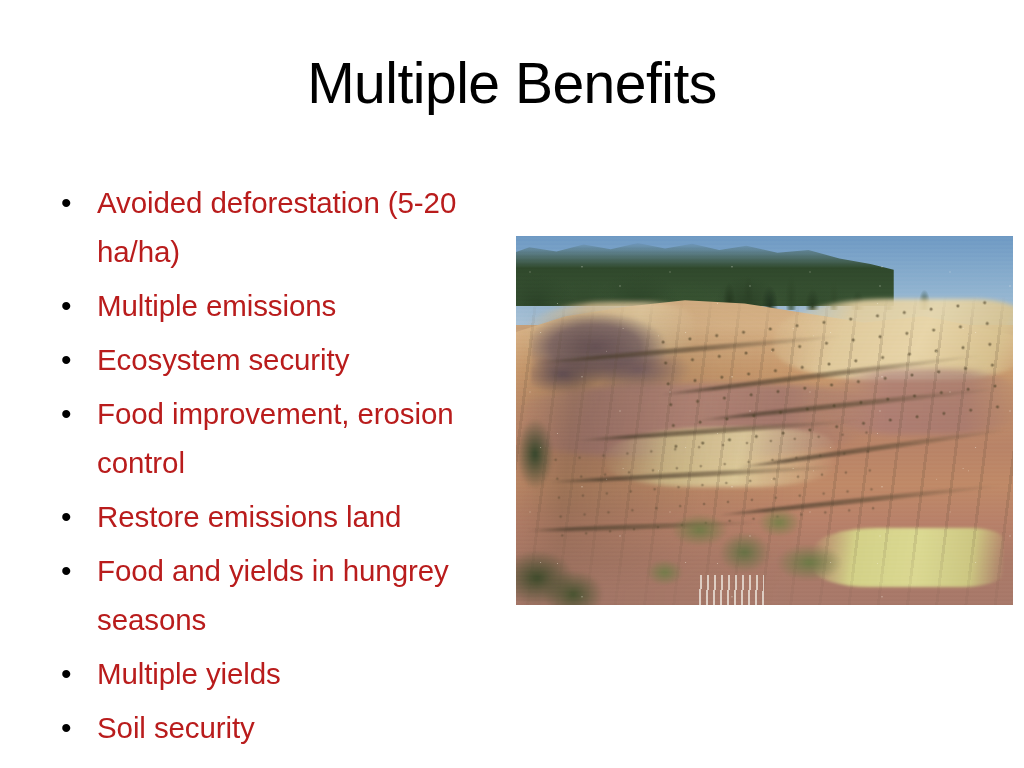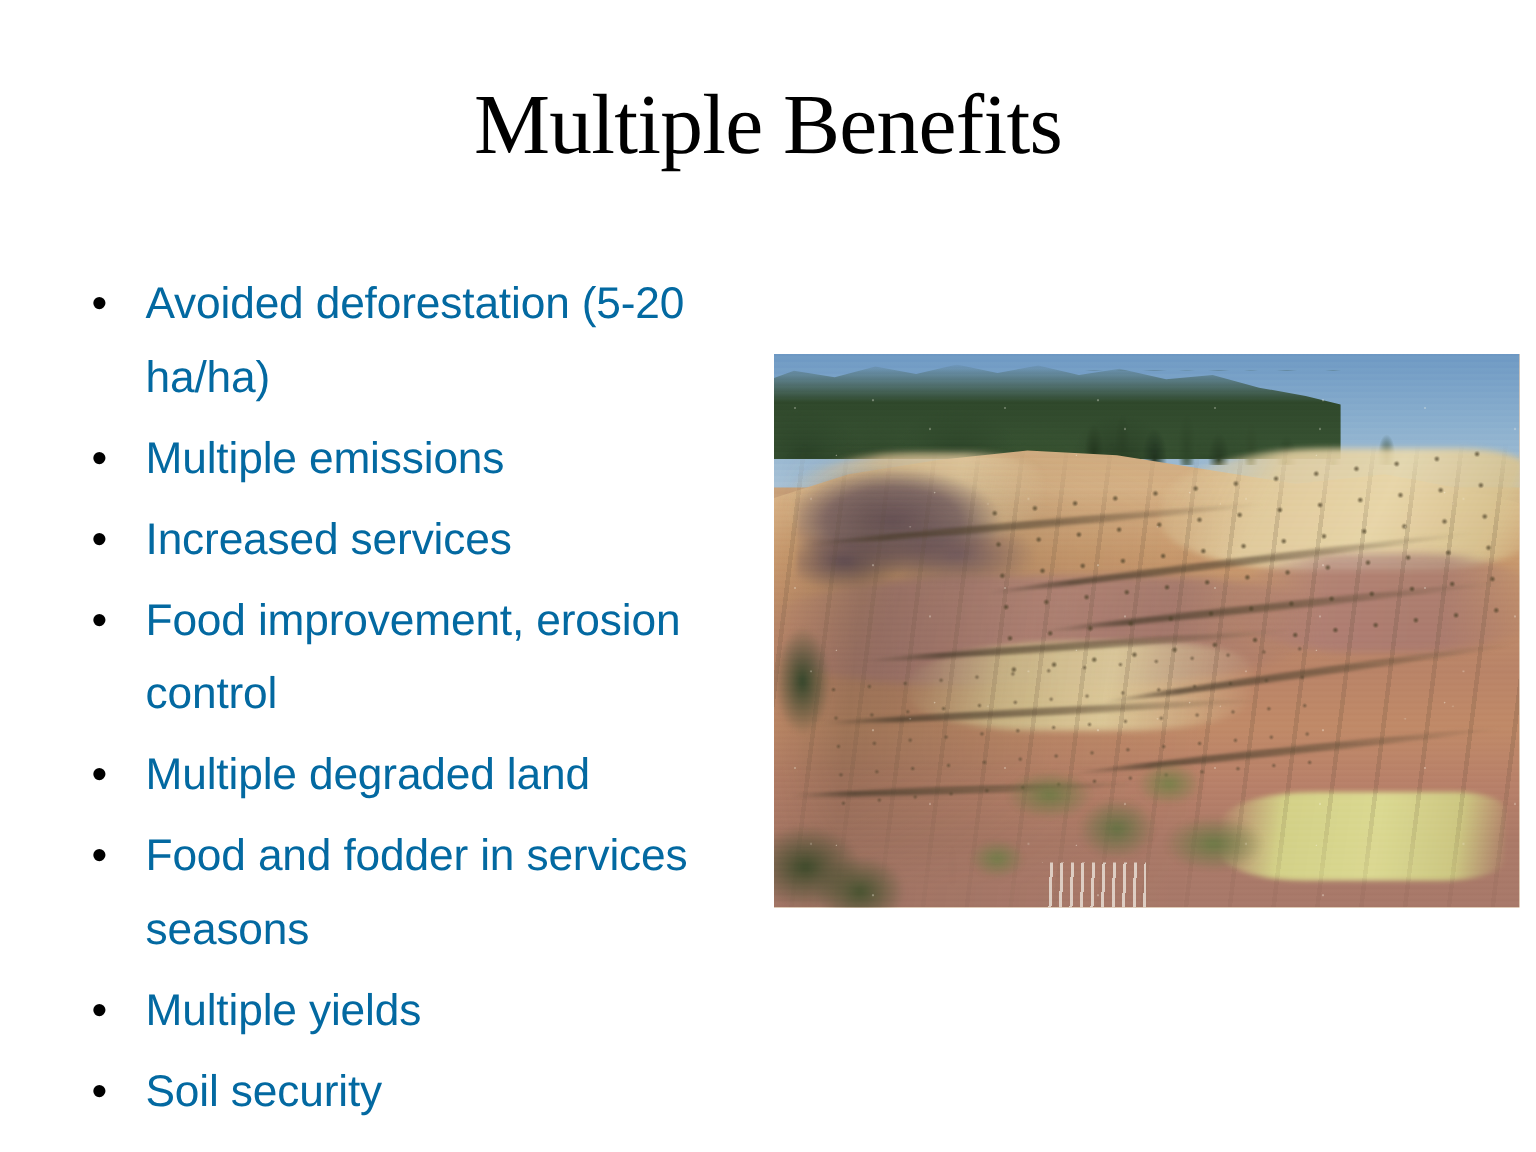--- a/index.html
+++ b/index.html
@@ -19,21 +19,21 @@
     -webkit-font-smoothing: antialiased;
   }
 
   
   .slide-title {
     position: absolute;
     left: 0;
     top: 52px;
     width: 1024px;
     text-align: center;
-    font-family: Liberation Serif, serif;
+    font-family: Liberation Sans, sans-serif;
     font-size: 57px;
     font-weight: 400;
     color: #000000;
     letter-spacing: -0.5px;
     line-height: 1.12;
     white-space: nowrap;
   }
 
   
   .bullet-list {
@@ -60,21 +60,21 @@
     padding-left: 6px;
     box-sizing: border-box;
   }
 
   .bullet-text {
     flex: 1 1 auto;
     font-family: "Liberation Sans", sans-serif;
     font-size: 29.5px;
     font-weight: 400;
     line-height: 49px;
-    color: #0369a1;
+    color: #b91c1c;
     letter-spacing: -0.1px;
   }
 
   
   .photo-frame {
     position: absolute;
     left: 516px;
     top: 236px;
     width: 497px;
     height: 369px;
@@ -327,36 +327,36 @@
       <span class="bullet-text">Avoided deforestation (5-20 ha/ha)</span>
     </div>
 
     <div class="bullet-item">
       <span class="bullet-marker">•</span>
       <span class="bullet-text">Multiple emissions</span>
     </div>
 
     <div class="bullet-item">
       <span class="bullet-marker">•</span>
-      <span class="bullet-text">Increased services</span>
+      <span class="bullet-text">Ecosystem security</span>
     </div>
 
     <div class="bullet-item">
       <span class="bullet-marker">•</span>
       <span class="bullet-text">Food improvement, erosion control</span>
     </div>
 
     <div class="bullet-item">
       <span class="bullet-marker">•</span>
-      <span class="bullet-text">Multiple degraded land</span>
-    </div>
-
-    <div class="bullet-item">
-      <span class="bullet-marker">•</span>
-      <span class="bullet-text">Food and fodder in services seasons</span>
+      <span class="bullet-text">Restore emissions land</span>
+    </div>
+
+    <div class="bullet-item">
+      <span class="bullet-marker">•</span>
+      <span class="bullet-text">Food and yields in hungrey seasons</span>
     </div>
 
     <div class="bullet-item">
       <span class="bullet-marker">•</span>
       <span class="bullet-text">Multiple yields</span>
     </div>
 
     <div class="bullet-item">
       <span class="bullet-marker">•</span>
       <span class="bullet-text">Soil security</span>

